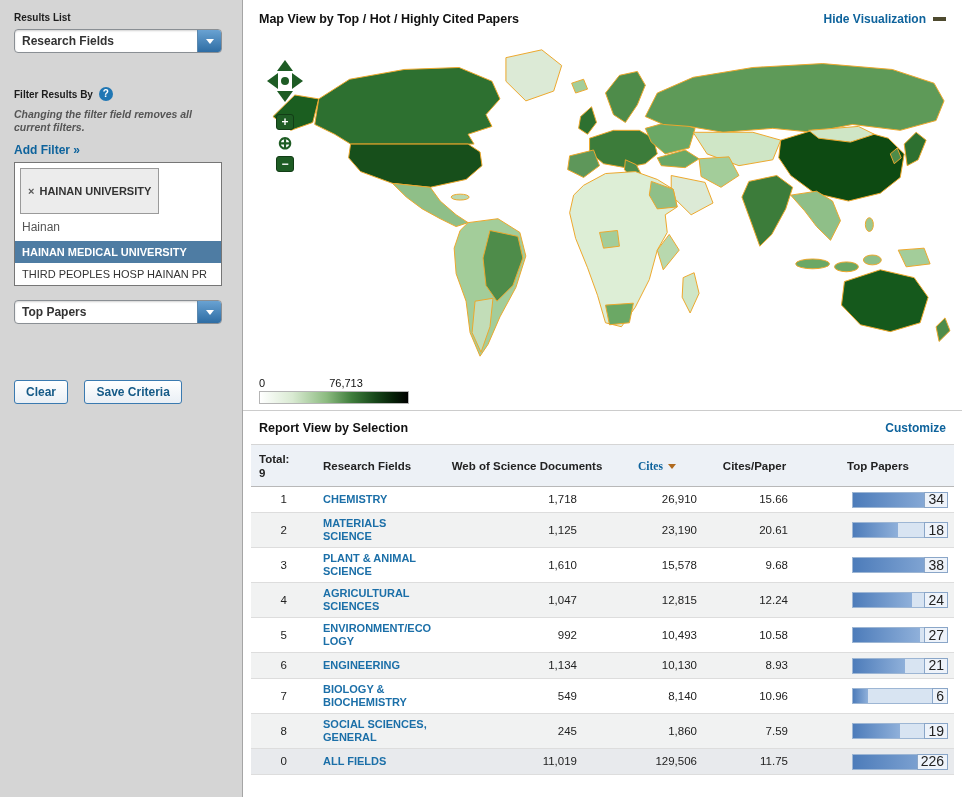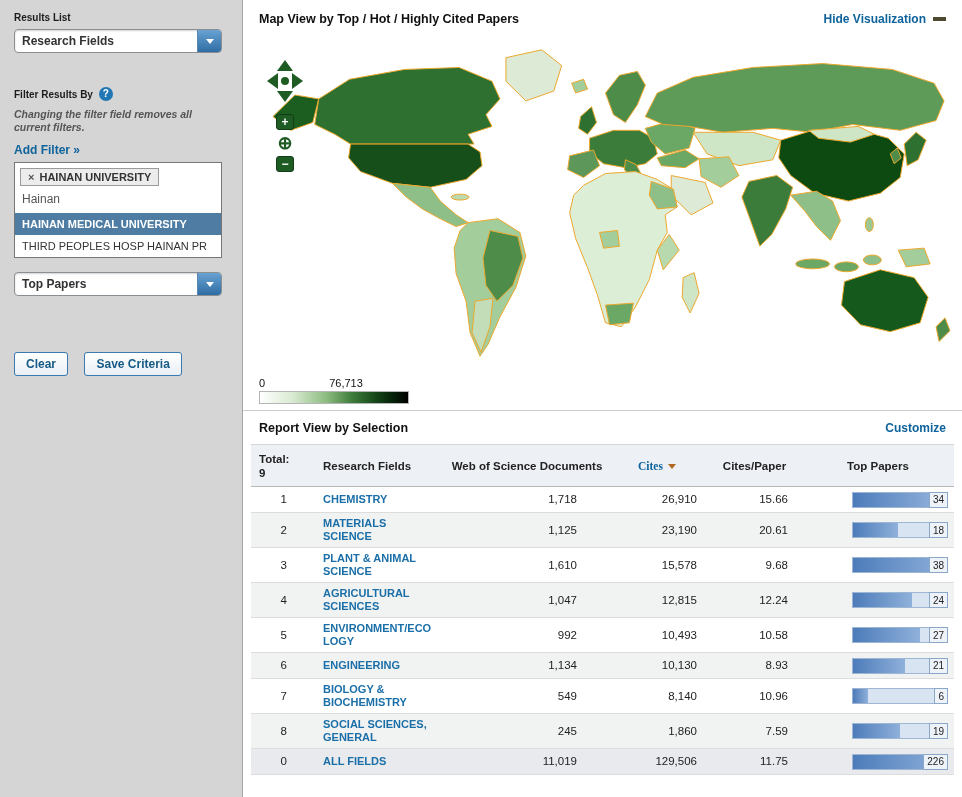--- a/index.html
+++ b/index.html
@@ -24,21 +24,21 @@
   .filter-head { margin-top:34px; display:flex; align-items:center; }
   .help-icon { width:14px; height:14px; border-radius:50%; background:#2077b4; color:#fff;
                font-size:10px; font-weight:bold; line-height:14px; text-align:center;
                margin-left:6px; cursor:pointer; }
   .filter-note { font-size:10.5px; font-style:italic; font-weight:bold; color:#555;
                  width:205px; margin-top:7px; line-height:13px; }
   .add-filter { display:block; margin-top:9px; font-size:12px; font-weight:bold;
                 color:#0e639c; text-decoration:none; cursor:pointer; }
   .filter-panel { width:208px; background:#fff; border:1px solid #767676; margin-top:5px; }
   .tag { display:inline-block; margin:5px 5px 3px 5px; border:1px solid #9a9a9a;
-         background:#ececec; padding:2px 7px; font-size:11px; font-weight:bold; color:#333; }
+         background:#ececec; padding:16px 7px; font-size:11px; font-weight:bold; color:#333; }
   .tag-x { color:#555; margin-right:5px; cursor:pointer; }
   .filter-input { border:0; outline:0; background:transparent; color:#555;
                   font:12px "Liberation Sans",sans-serif; padding:3px 7px 7px; width:190px; }
   .sug { padding:5px 7px; font-size:11px; color:#333; white-space:nowrap; overflow:hidden;
          cursor:pointer; }
   .sug.selected { background:#4e7ca3; color:#fff;font-weight:bold; }
   .dropdown.papers { margin-top:14px; }
   .btn-row { margin-top:56px; }
   .sbtn { font:bold 12px "Liberation Sans",sans-serif; color:#155a87;
           background:linear-gradient(#ffffff,#e9eff5); border:1px solid #3a7ab0;
@@ -112,21 +112,21 @@
   td.col-field a { color:#1b6fa8; font-weight:bold; font-size:11px; text-decoration:none;
                    display:inline-block; width:112px; overflow-wrap:break-word; cursor:pointer; }
   td.col-docs { text-align:right; padding-right:30px; }
   td.col-cites { text-align:right; padding-right:10px; }
   td.col-cpp { text-align:right; padding-right:14px; }
   .bar { position:relative; width:96px; height:16px; background:#d8e4f2;
          border:1px solid #9db6d4; margin:0 6px 0 auto; cursor:pointer; }
   .bar-fill { height:100%; background:linear-gradient(to right,#4d7cba,#8fb0da); }
   .bar-num { position:absolute; right:-1px; top:-1px; bottom:-1px; display:flex;
              align-items:center; padding:0 3px; background:#eef3fa;
-             border:1px solid #8aa6c8; font-size:10px; color:#222; }
+             border:1px solid #8aa6c8; font-size:14px; color:#222; }
 </style>
 </head>
 <body>
 
 <div class="app">
 
   <aside>
     <div class="section-title">Results List</div>
 
     <div class="dropdown">

